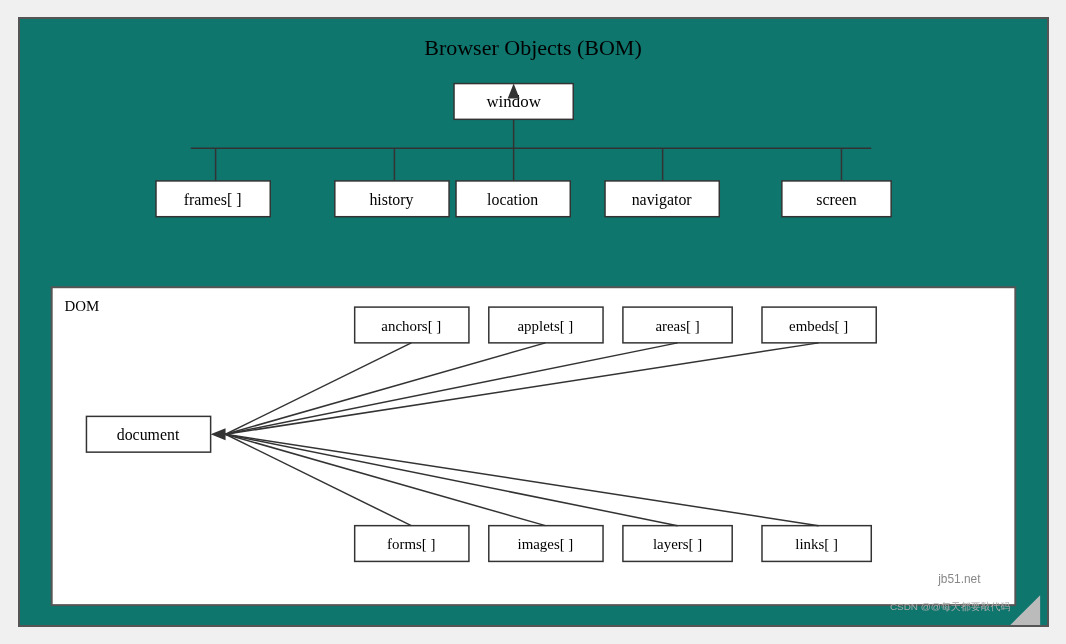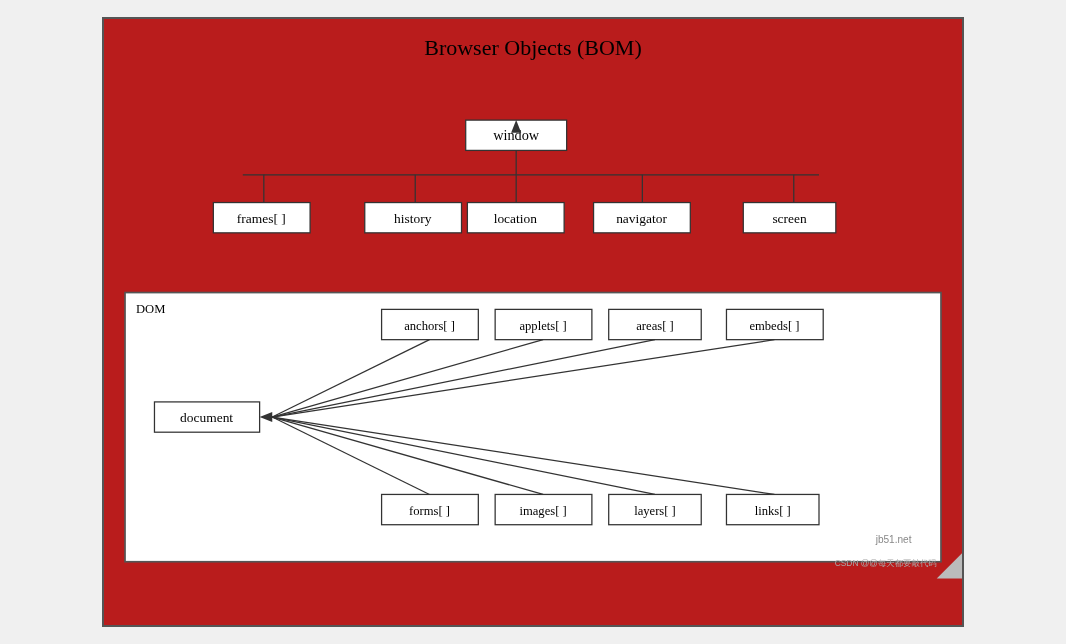--- a/index.html
+++ b/index.html
@@ -8,24 +8,24 @@
       width: 1066px;
       height: 644px;
       background: #f0f0f0;
       display: flex;
       align-items: center;
       justify-content: center;
       font-family: serif;
     }
 
     .diagram-wrapper {
-      width: 862px;
+      width: 1031px;
       height: 610px;
       position: relative;
-      background: #b91c1c;
+      background: #0f766e;
       border: 2px solid #555;
     }
   </style>
 </head>
 <body>
 
 <div class="diagram-wrapper">
 
   <div style="text-align:center; font-size:22px; font-family:serif; margin-top:16px;">Browser Objects (BOM)</div>
 

